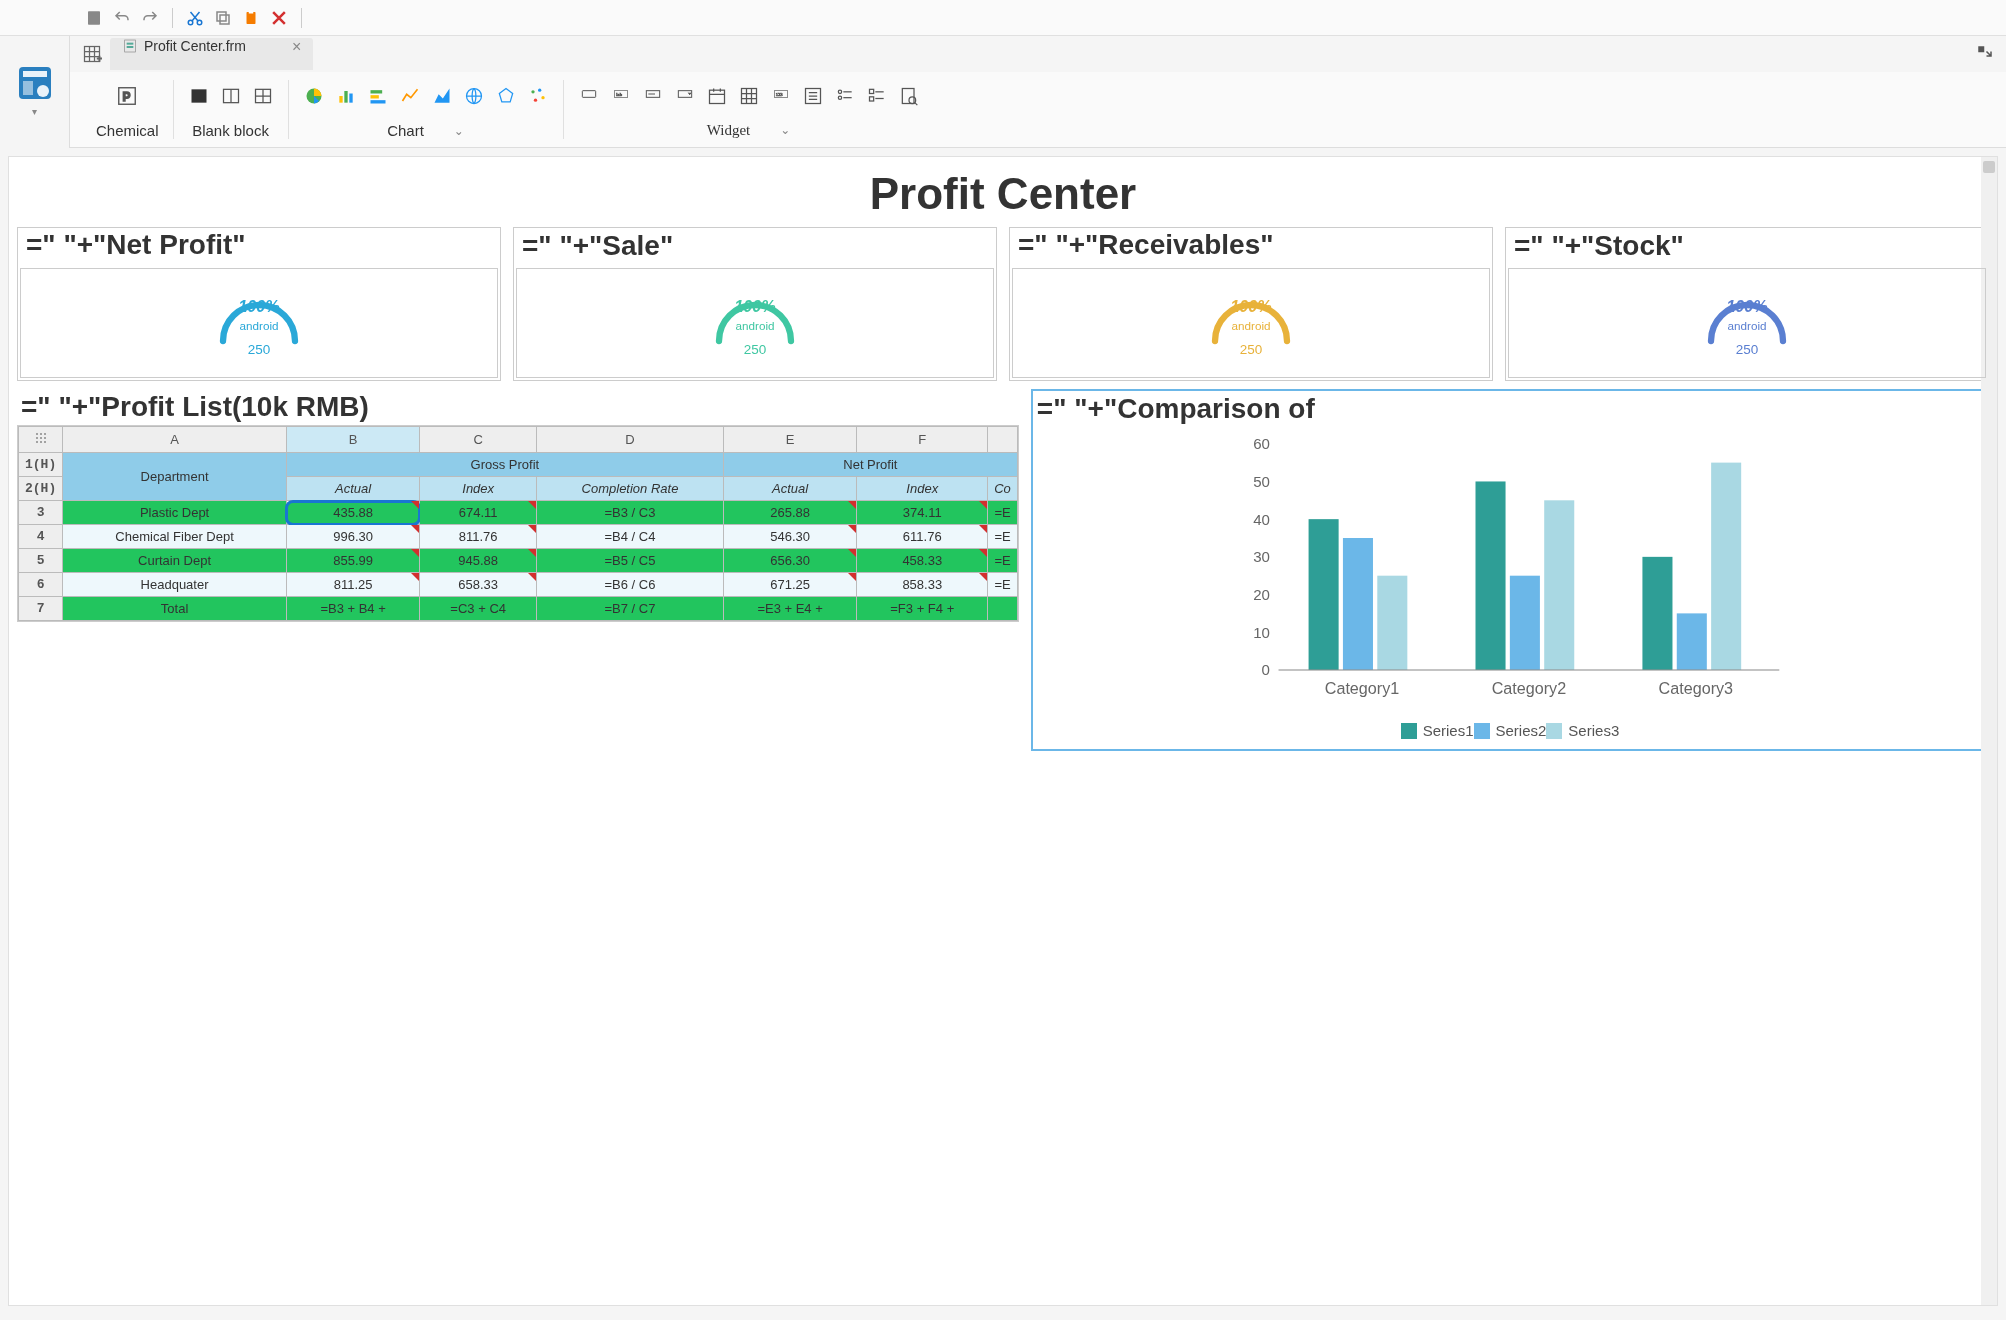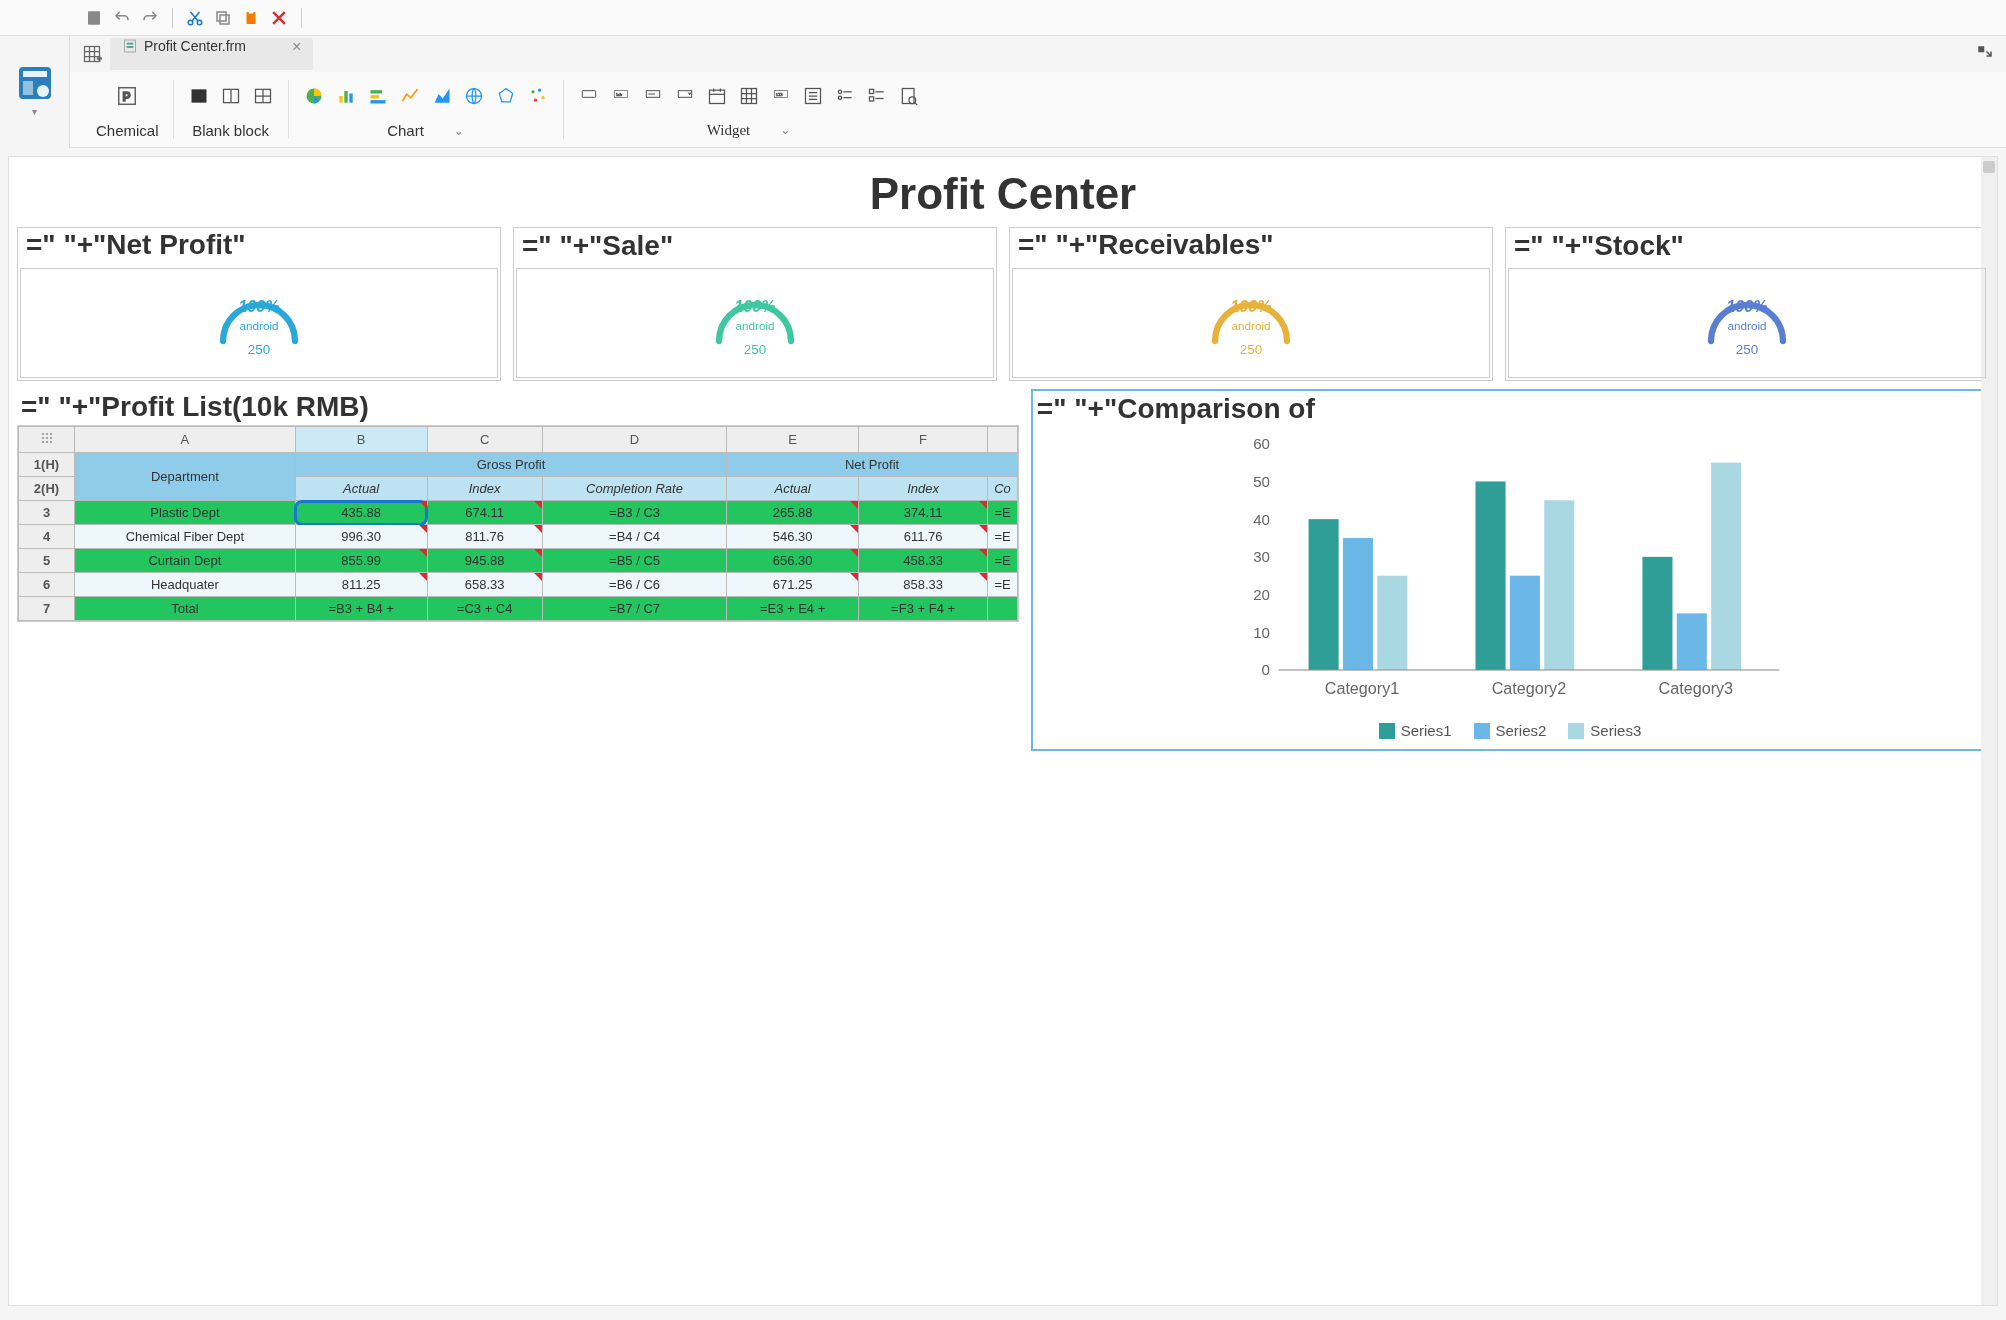--- a/index.html
+++ b/index.html
@@ -52,35 +52,35 @@
 .mid-row { display: flex; gap: 12px; }
 .mid-left { flex: 1.05; }
 .mid-right { flex: 1; border: 2px solid #6bb7e8; }
 .section-label { font-size: 28px; font-weight: 900; padding: 2px 4px; }
 
 
 .ss { border: 1px solid #ccc; font-size: 13px; }
 .ss table { border-collapse: collapse; width: 100%; }
 .ss th, .ss td { border: 1px solid #bbb; padding: 4px 6px; text-align: center; }
 .ss .colhdr { background: #eee; font-weight: normal; color: #555; height: 24px; }
-.ss .rowhdr { background: #eee; color: #555; width: 56px; }
+.ss .rowhdr { background: #eee; color: #555; width: 44px; font-family: Liberation Mono, monospace; }
 .ss .hdr-row td { background: #8fcce9; color: #333; }
 .ss .hdr-row2 td { background: #bde2f2; font-style: italic; }
 .ss .data-row td { background: #22c55e; }
 .ss .data-row.alt td { background: #eef8fc; }
 .ss .selected { outline: 3px solid #1976d2; outline-offset: -2px; border-radius: 7px; }
 .ss .colhdr.selcol { background: #cce9f5; }
 .ss .corner { background: #eee; }
 .ss td { position: relative; }
 .ss .flag::after { content: ""; position: absolute; top: 0; right: 0; border: 4px solid transparent; border-top-color: #d32f2f; border-right-color: #d32f2f; }
 
 
 .chart-area { padding: 6px 10px 10px; }
 .chart-svg { width: 100%; height: 280px; }
-.legend { display: flex; justify-content: center; gap: 22px; margin-top: 6px; font-size: 15px; color: #555; }
+.legend { display: flex; justify-content: center; margin-top: 6px; font-size: 15px; color: #555; }
 .legend-item { display: flex; align-items: center; gap: 6px; }
 .legend-sw { width: 16px; height: 16px; }
 
 
 .gauge-svg { width: 110px; height: 90px; }
 .g-pct { font-size: 18px; font-weight: bold; font-style: italic; }
 .g-lbl { font-size: 13px; }
 .g-val { font-size: 15px; }
 </style>
 </head>

